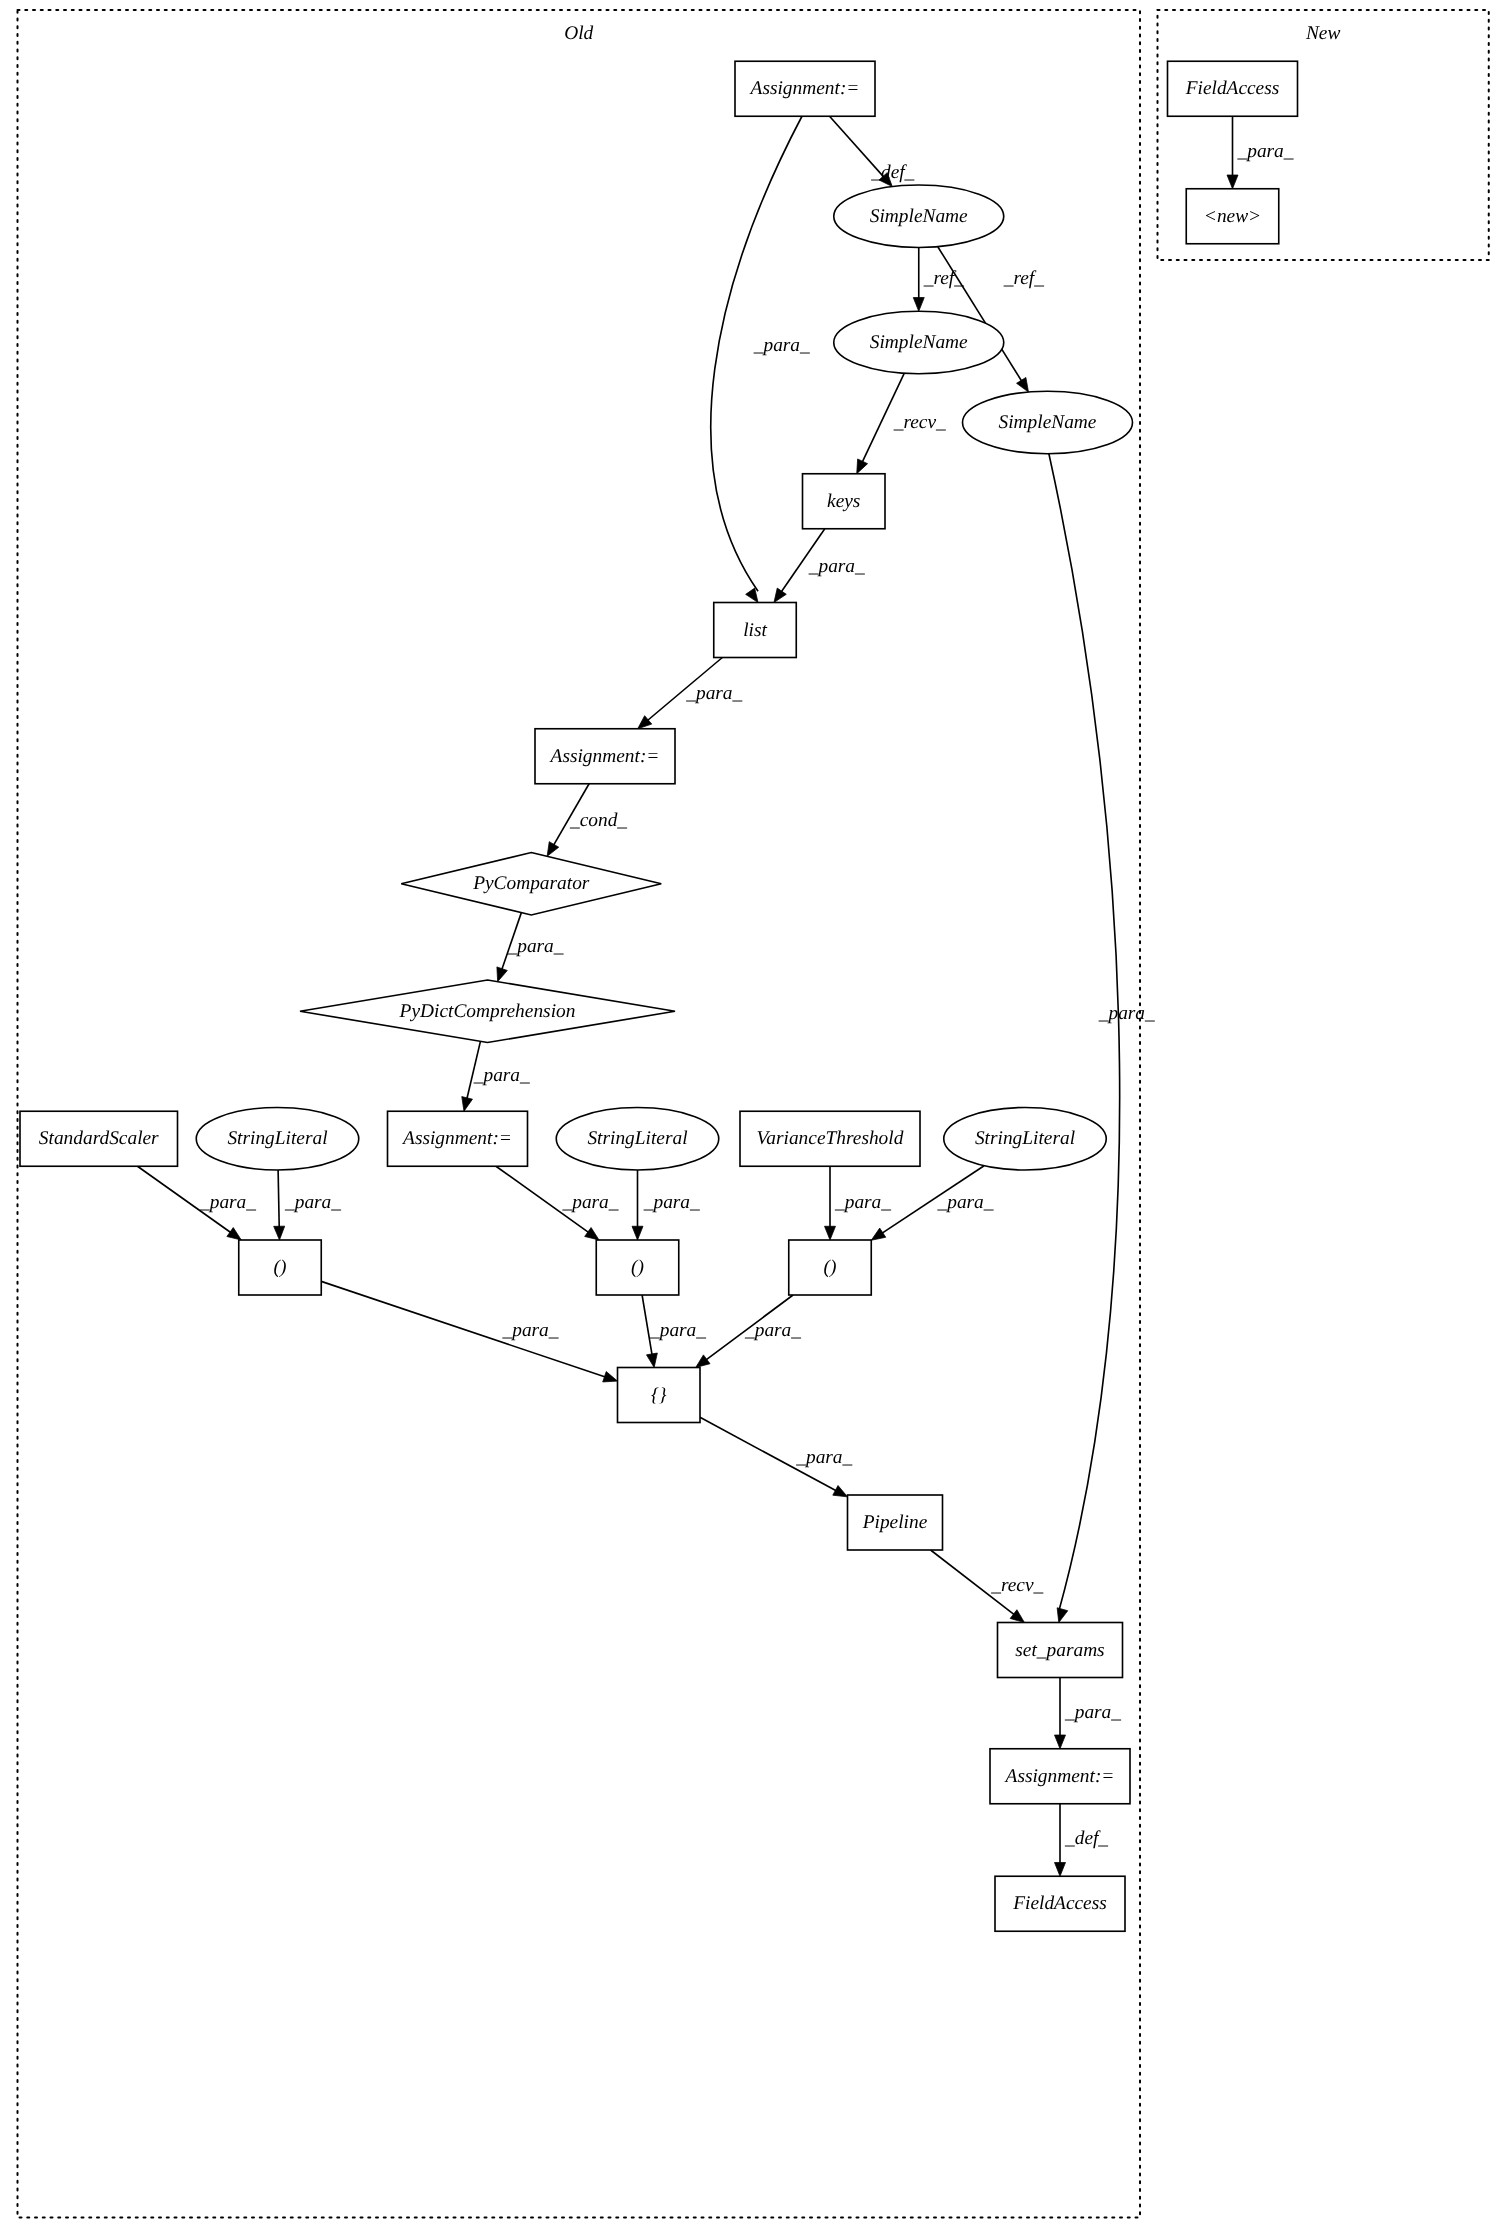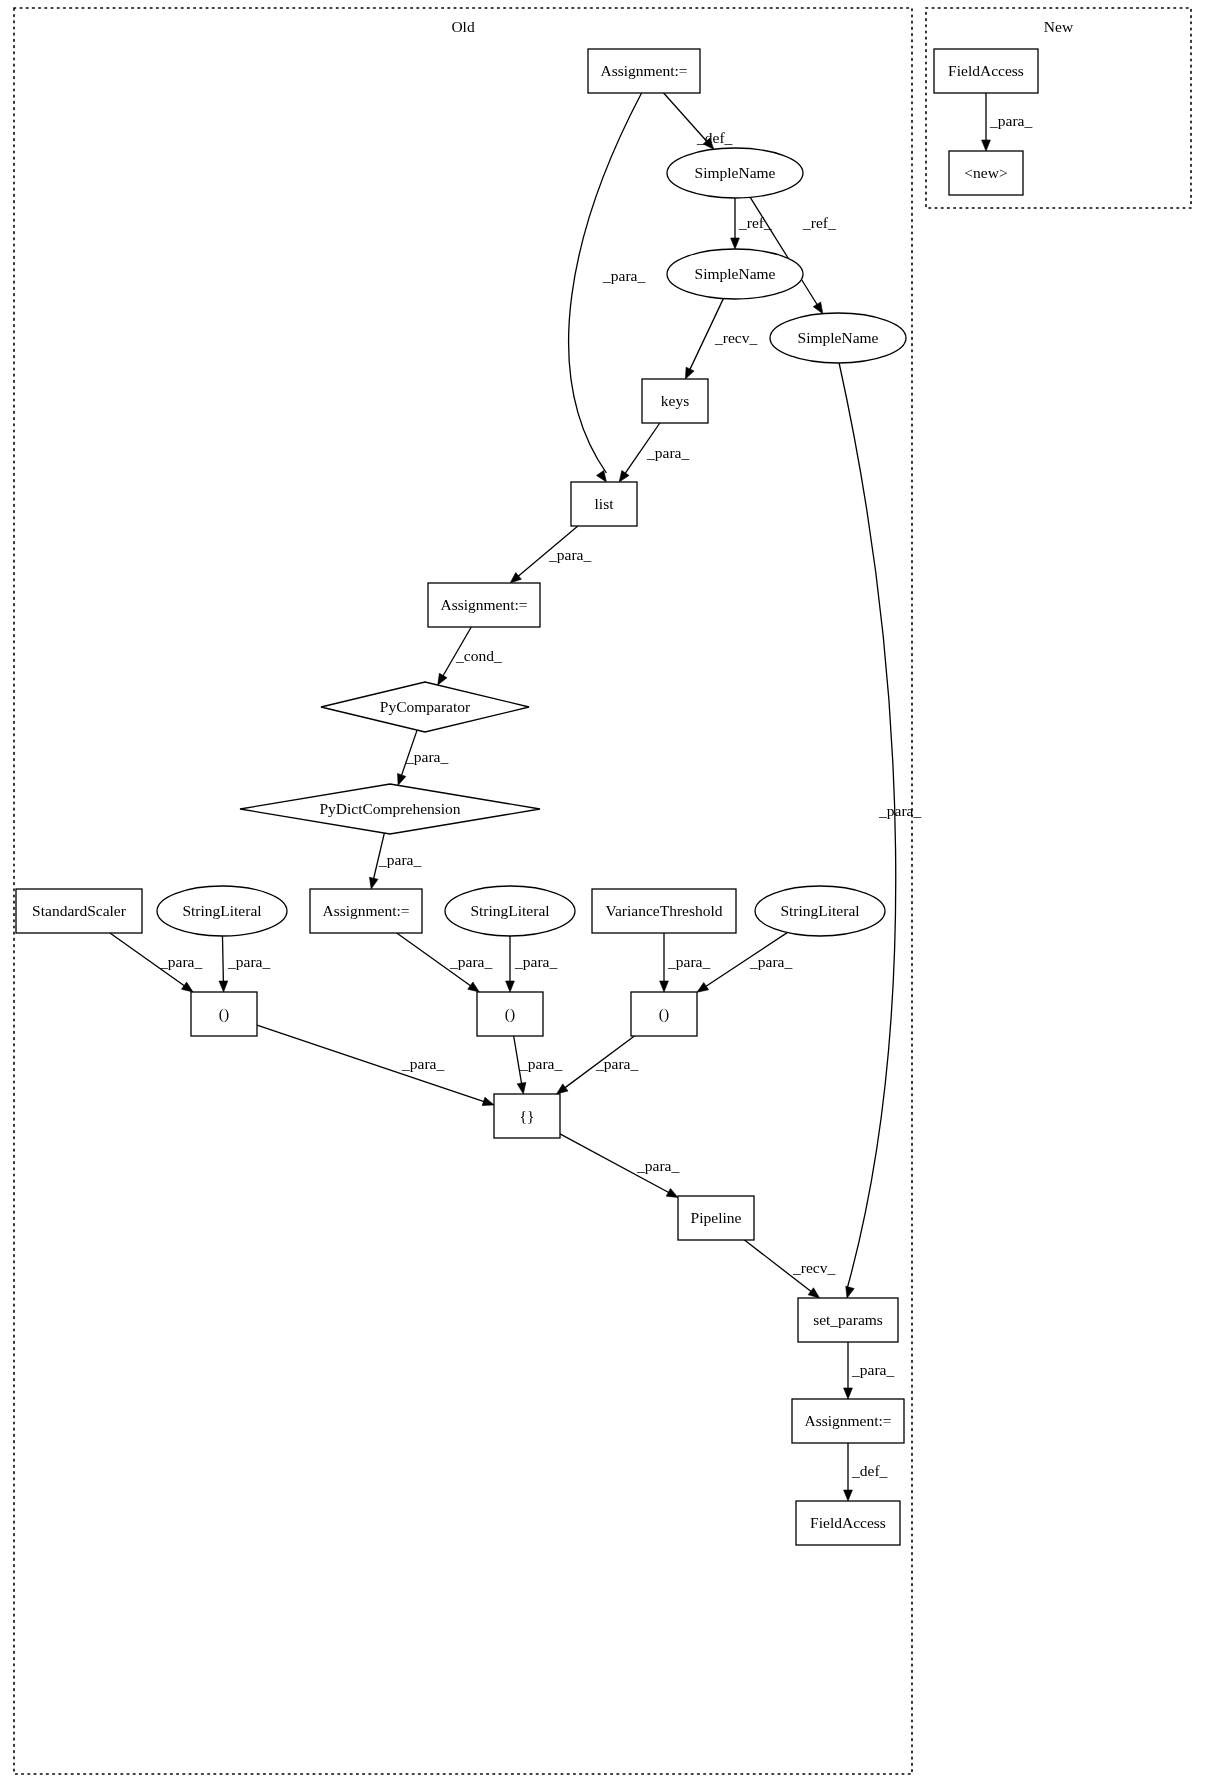--- a/index.html
+++ b/index.html
@@ -10,20 +10,21 @@
   body {
     width: 1205px;
     height: 1784px;
     font-family: "Liberation Serif", "DejaVu Serif", serif;
     overflow: hidden;
   }
   #graph-root {
     position: relative;
     width: 1205px;
     height: 1256px;
+    font-style: italic;
   }
   svg#graph-canvas {
     display: block;
     width: 1205px;
     height: 1784px;
   }
   .cluster-box {
     fill: none;
     stroke: #000000;
     stroke-width: 1.6;

